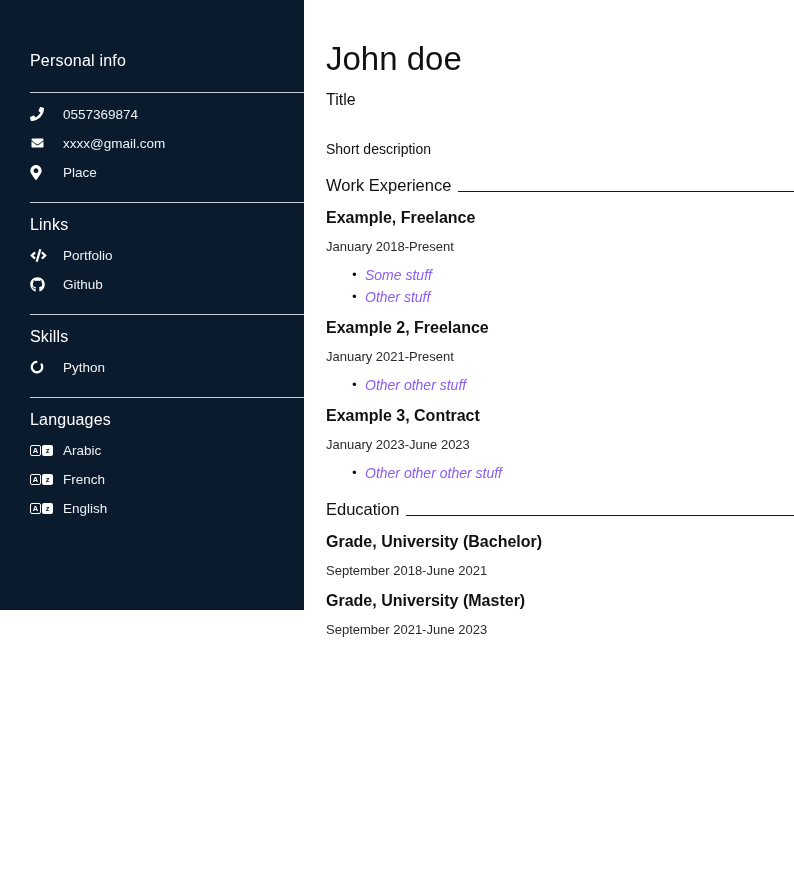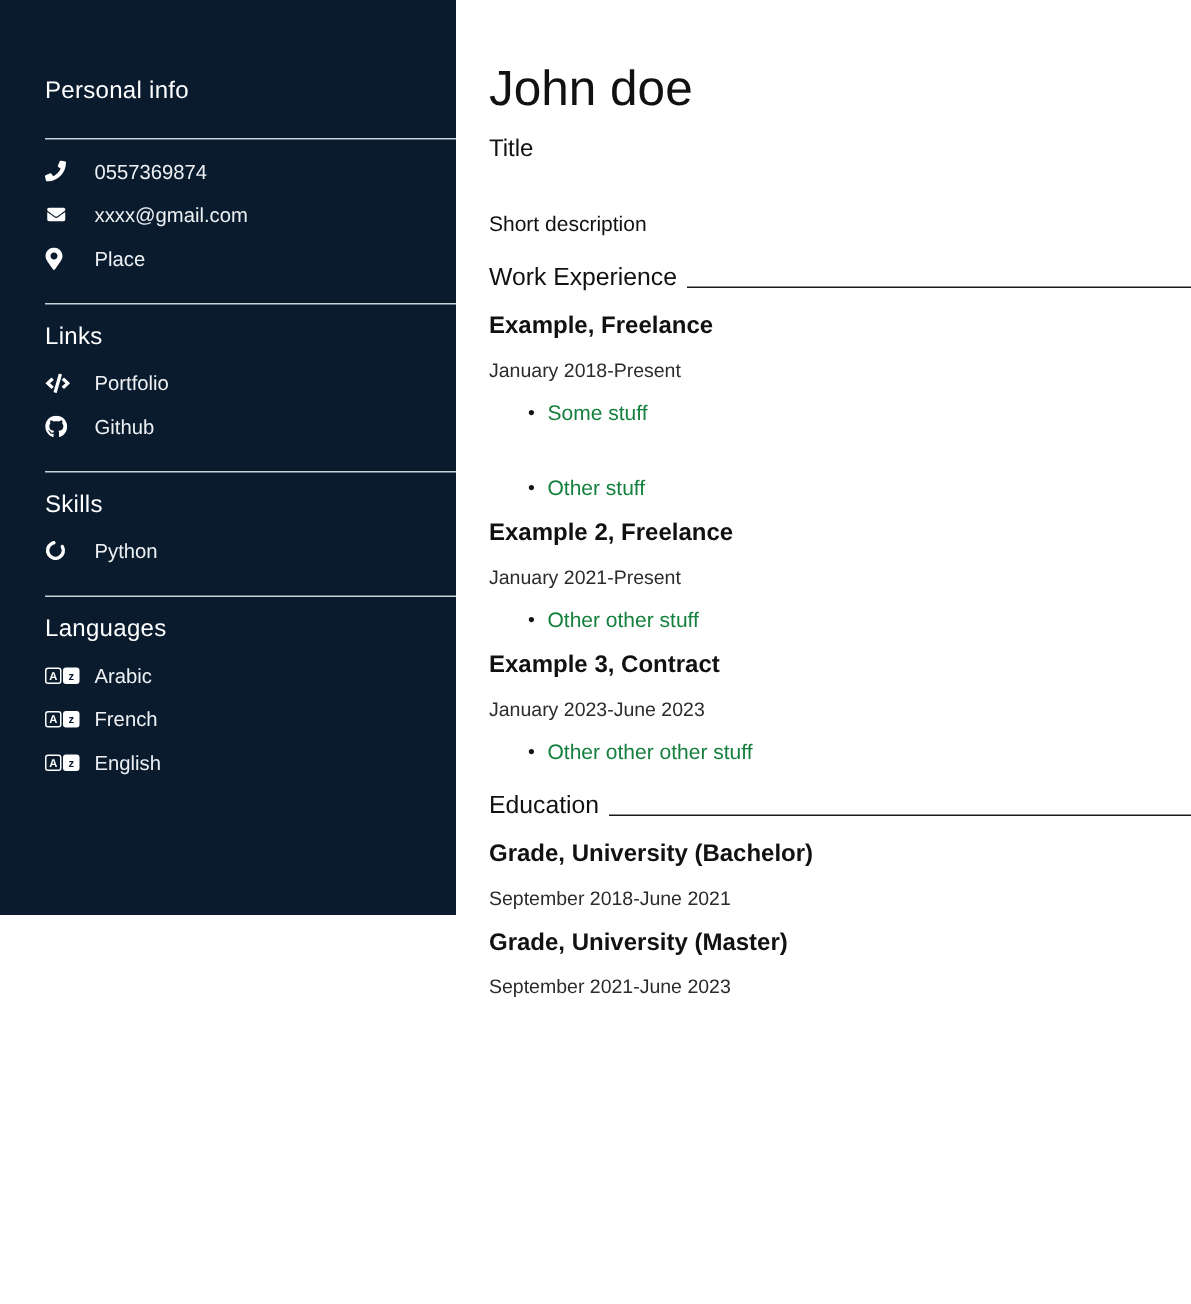--- a/index.html
+++ b/index.html
@@ -66,23 +66,23 @@
   .sec-head .label { white-space: nowrap; }
   .sec-head .rule {
     flex: 1; border-bottom: 1.4px solid #1a1a1a;
     margin-left: 7px; margin-bottom: 3px;
   }
   .entry-title { margin: 14px 0 0 0; font-size: 16px; font-weight: 700; color: #111; }
   .entry-date { margin-top: 12px; font-size: 13px; color: #2b2b2b; }
   ul.bullets { margin: 13px 0 0 0; padding: 0 0 0 26px; list-style: none; }
   ul.bullets li {
     position: relative; padding-left: 13px;
-    font-size: 14px; color: #15803d; margin-top: 0;
-  }
-  ul.bullets li + li { margin-top: 34px; }
+    font-size: 14px; color: #8b5cf6; margin-top: 0; font-style: italic;
+  }
+  ul.bullets li + li { margin-top: 6px; }
   ul.bullets li::before {
     content: "\2022"; position: absolute; left: 0; top: 0;
     font-size: 13px; color: #111;
   }
 </style>
 </head>
 <body>
 
 <div class="page">
 

